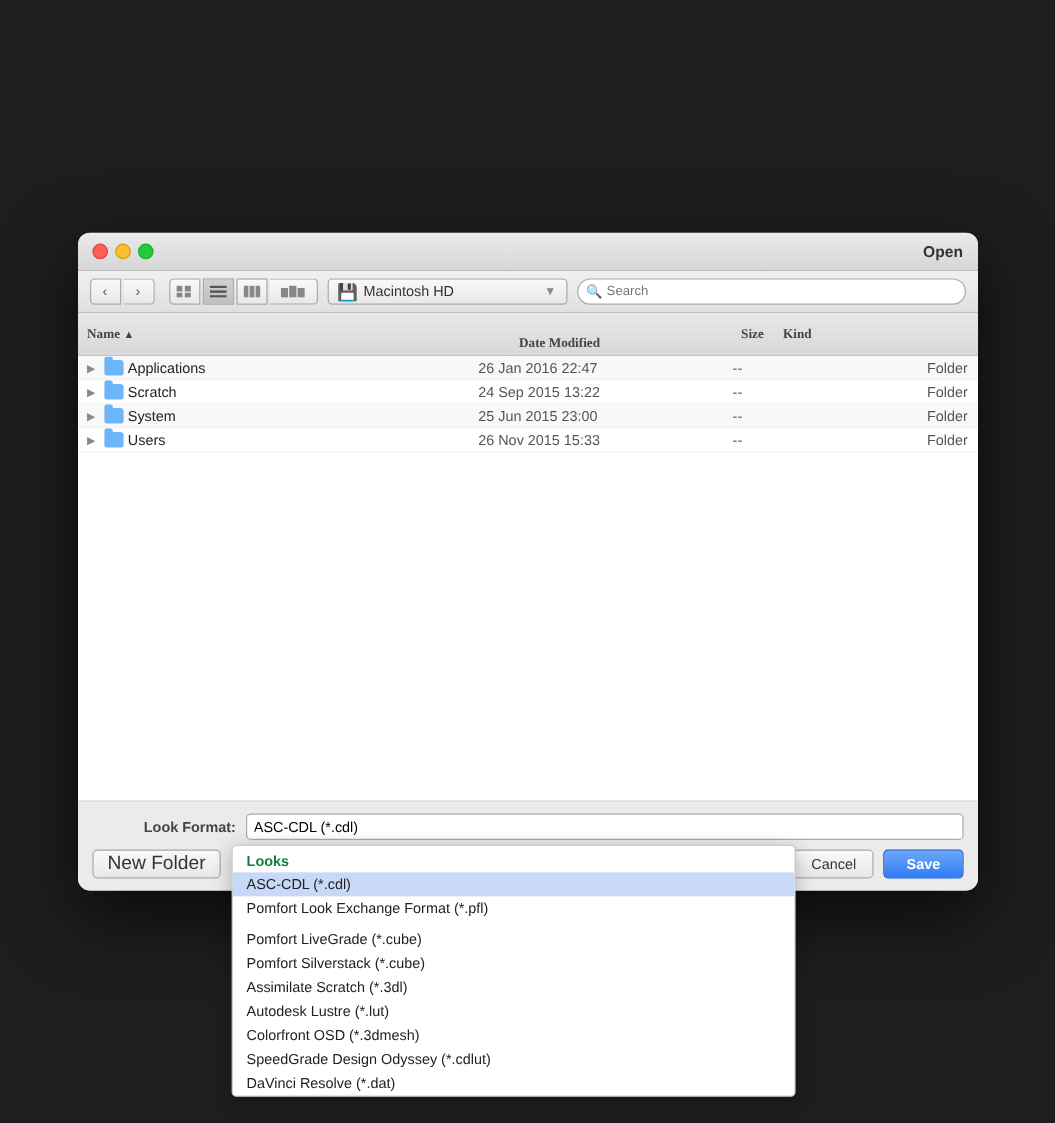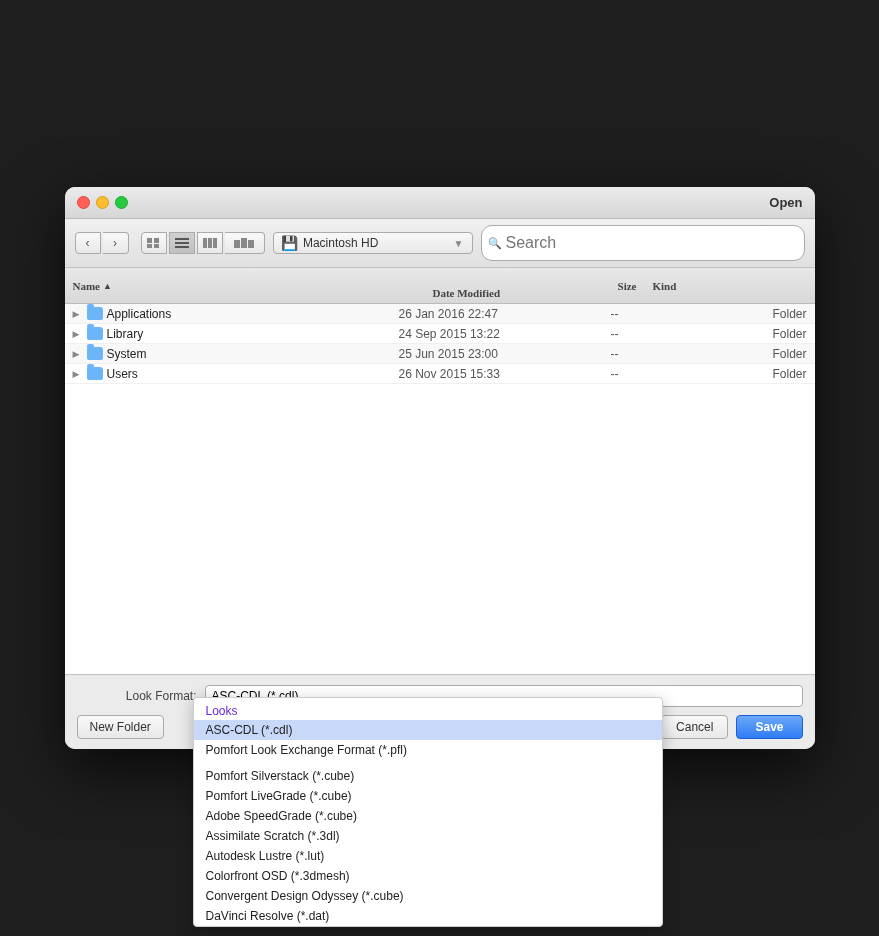--- a/index.html
+++ b/index.html
@@ -141,25 +141,25 @@
       color: #888;
     }
 
     .search-wrapper {
       position: relative;
       flex: 1;
     }
 
     .search-wrapper input {
       width: 100%;
-      height: 36px;
+      height: 22px;
       border: 1px solid #aaa;
       border-radius: 11px;
       padding: 0 8px 0 24px;
-      font-size: 16px;
+      font-size: 11px;
       color: #999;
       outline: none;
       background: white;
     }
 
     .search-icon-el {
       position: absolute;
       left: 8px;
       top: 50%;
       transform: translateY(-50%);
@@ -290,20 +290,21 @@
       align-items: center;
       margin-bottom: 6px;
     }
 
     .form-label {
       width: 120px;
       text-align: right;
       font-size: 12px;
       color: #444;
       margin-right: 8px;
+      font-weight: bold;
     }
 
     .form-select-wrapper {
       position: relative;
       flex: 1;
     }
 
     .form-select {
       width: 100%;
       height: 22px;
@@ -319,21 +320,21 @@
     .bottom-actions {
       display: flex;
       justify-content: space-between;
       align-items: center;
       margin-top: 8px;
     }
 
     .new-folder-btn {
       height: 24px;
       padding: 0 12px;
-      font-size: 12px;
+      font-size: 16px;
       background: linear-gradient(to bottom, #f9f9f9, #e8e8e8);
       border: 1px solid #aaa;
       border-radius: 4px;
       cursor: pointer;
       color: #333;
     }
 
     .action-buttons {
       display: flex;
       gap: 8px;
@@ -370,22 +371,22 @@
       width: 470px;
       background: white;
       border: 1px solid #ccc;
       border-radius: 4px;
       box-shadow: 0 4px 16px rgba(0,0,0,0.25);
       z-index: 100;
       font-size: 13px;
     }
 
     .dropdown-section-header {
-      font-weight: 400;
-      color: #6d28d9;
+      font-weight: 700;
+      color: #15803d;
       padding: 6px 12px 2px 12px;
       font-size: 12px;
     }
 
     .dropdown-item {
       padding: 3px 12px;
       color: #222;
       cursor: pointer;
       font-size: 12px;
     }
@@ -500,21 +501,21 @@
       <div class="file-date-cell">26 Jan 2016 22:47</div>
       <div class="file-size-cell">--</div>
       <div class="file-kind-cell">Folder</div>
     </div>
   </div>
       <div class="file-row">
     <div class="file-row-inner">
       <div class="file-name-cell">
         <span class="expand-arrow">▶</span>
         <div class="folder-icon"></div>
-        <span>Library</span>
+        <span>Scratch</span>
       </div>
       <div class="file-date-cell">24 Sep 2015 13:22</div>
       <div class="file-size-cell">--</div>
       <div class="file-kind-cell">Folder</div>
     </div>
   </div>
       <div class="file-row">
     <div class="file-row-inner">
       <div class="file-name-cell">
         <span class="expand-arrow">▶</span>
@@ -556,22 +557,21 @@
         <button class="save-btn">Save</button>
       </div>
     </div>
   </div>
 
   <div class="dropdown-overlay" id="dropdown-overlay">
       <div class="dropdown-section-header">Looks</div>
       <div class="dropdown-item selected">ASC-CDL (*.cdl)</div>
       <div class="dropdown-item">Pomfort Look Exchange Format (*.pfl)</div>
       <div class="dropdown-divider"></div>
+      <div class="dropdown-item">Pomfort LiveGrade (*.cube)</div>
       <div class="dropdown-item">Pomfort Silverstack (*.cube)</div>
-      <div class="dropdown-item">Pomfort LiveGrade (*.cube)</div>
-      <div class="dropdown-item">Adobe SpeedGrade (*.cube)</div>
       <div class="dropdown-item">Assimilate Scratch (*.3dl)</div>
       <div class="dropdown-item">Autodesk Lustre (*.lut)</div>
       <div class="dropdown-item">Colorfront OSD (*.3dmesh)</div>
-      <div class="dropdown-item">Convergent Design Odyssey (*.cube)</div>
+      <div class="dropdown-item">SpeedGrade Design Odyssey (*.cdlut)</div>
       <div class="dropdown-item">DaVinci Resolve (*.dat)</div>
     </div>
 </div>
 
 </body></html>

